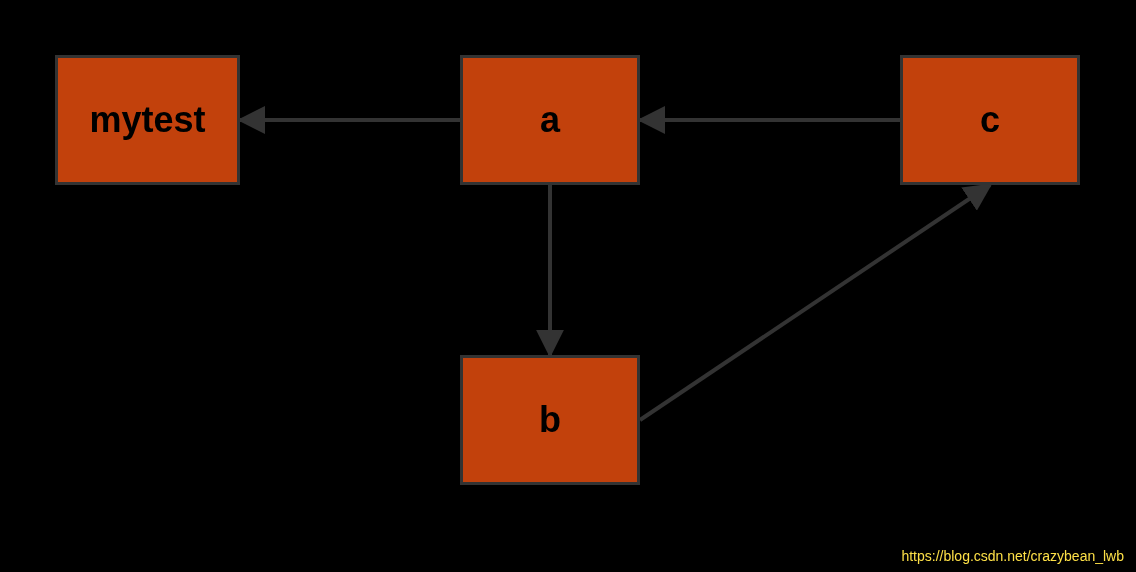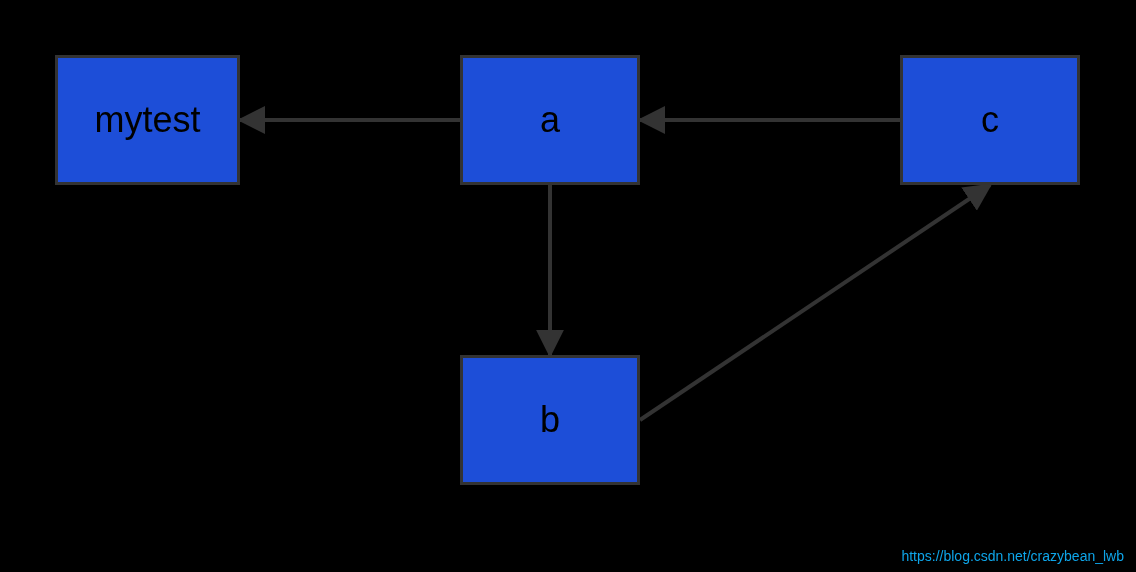--- a/index.html
+++ b/index.html
@@ -5,42 +5,42 @@
     * { margin: 0; padding: 0; box-sizing: border-box; }
     body {
       width: 1136px;
       height: 572px;
       background: #000;
       position: relative;
       font-family: Arial, sans-serif;
     }
     .node {
       position: absolute;
-      background: #1d4ed8;
+      background: #c2410c;
       border: 3px solid #333;
       display: flex;
       align-items: center;
       justify-content: center;
       font-size: 36px;
-      font-weight: normal;
+      font-weight: bold;
       color: #000;
     }
     svg.edges {
       position: absolute;
       top: 0;
       left: 0;
       width: 1136px;
       height: 572px;
       pointer-events: none;
     }
     .watermark {
       position: absolute;
       bottom: 8px;
       right: 12px;
-      color: #0ea5e9;
+      color: #fde047;
       font-size: 14px;
       font-family: Arial, sans-serif;
     }
   </style>
 </head>
 <body>
 
 <svg class="edges">
   <defs>
     <marker id="arrow" viewBox="0 0 10 10" refX="9" refY="5" markerWidth="7" markerHeight="7" orient="auto-start-reverse">

